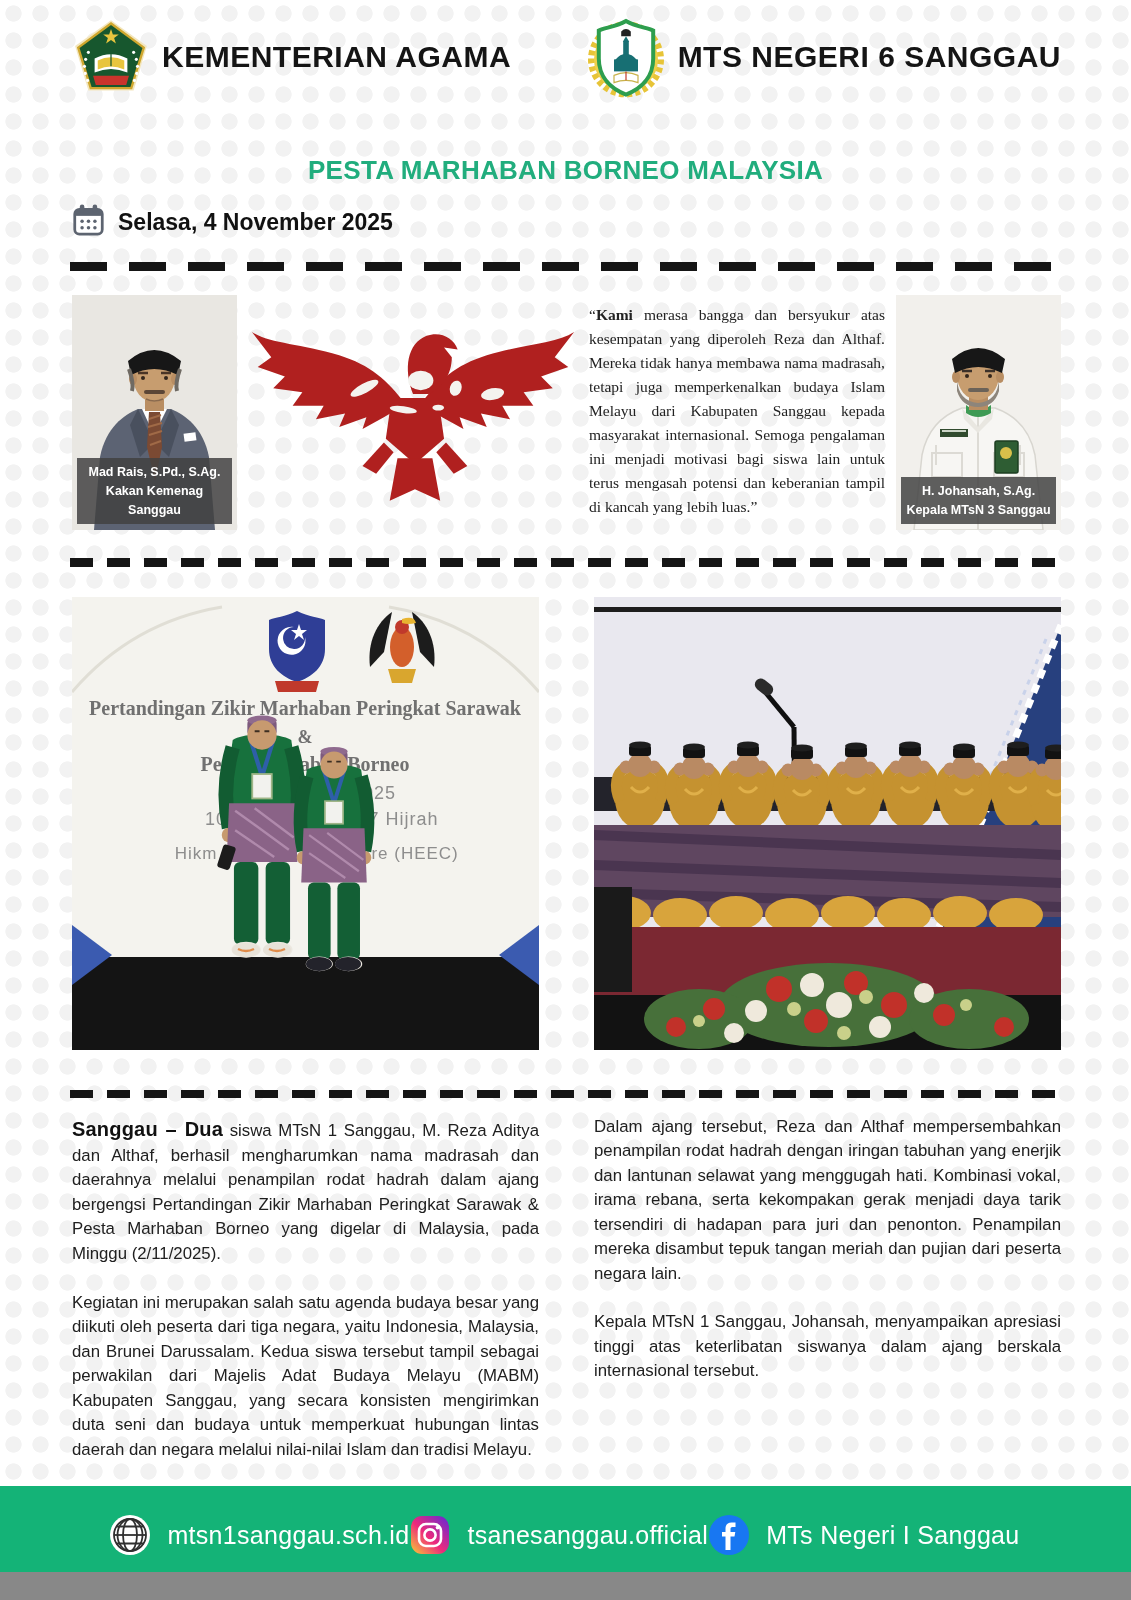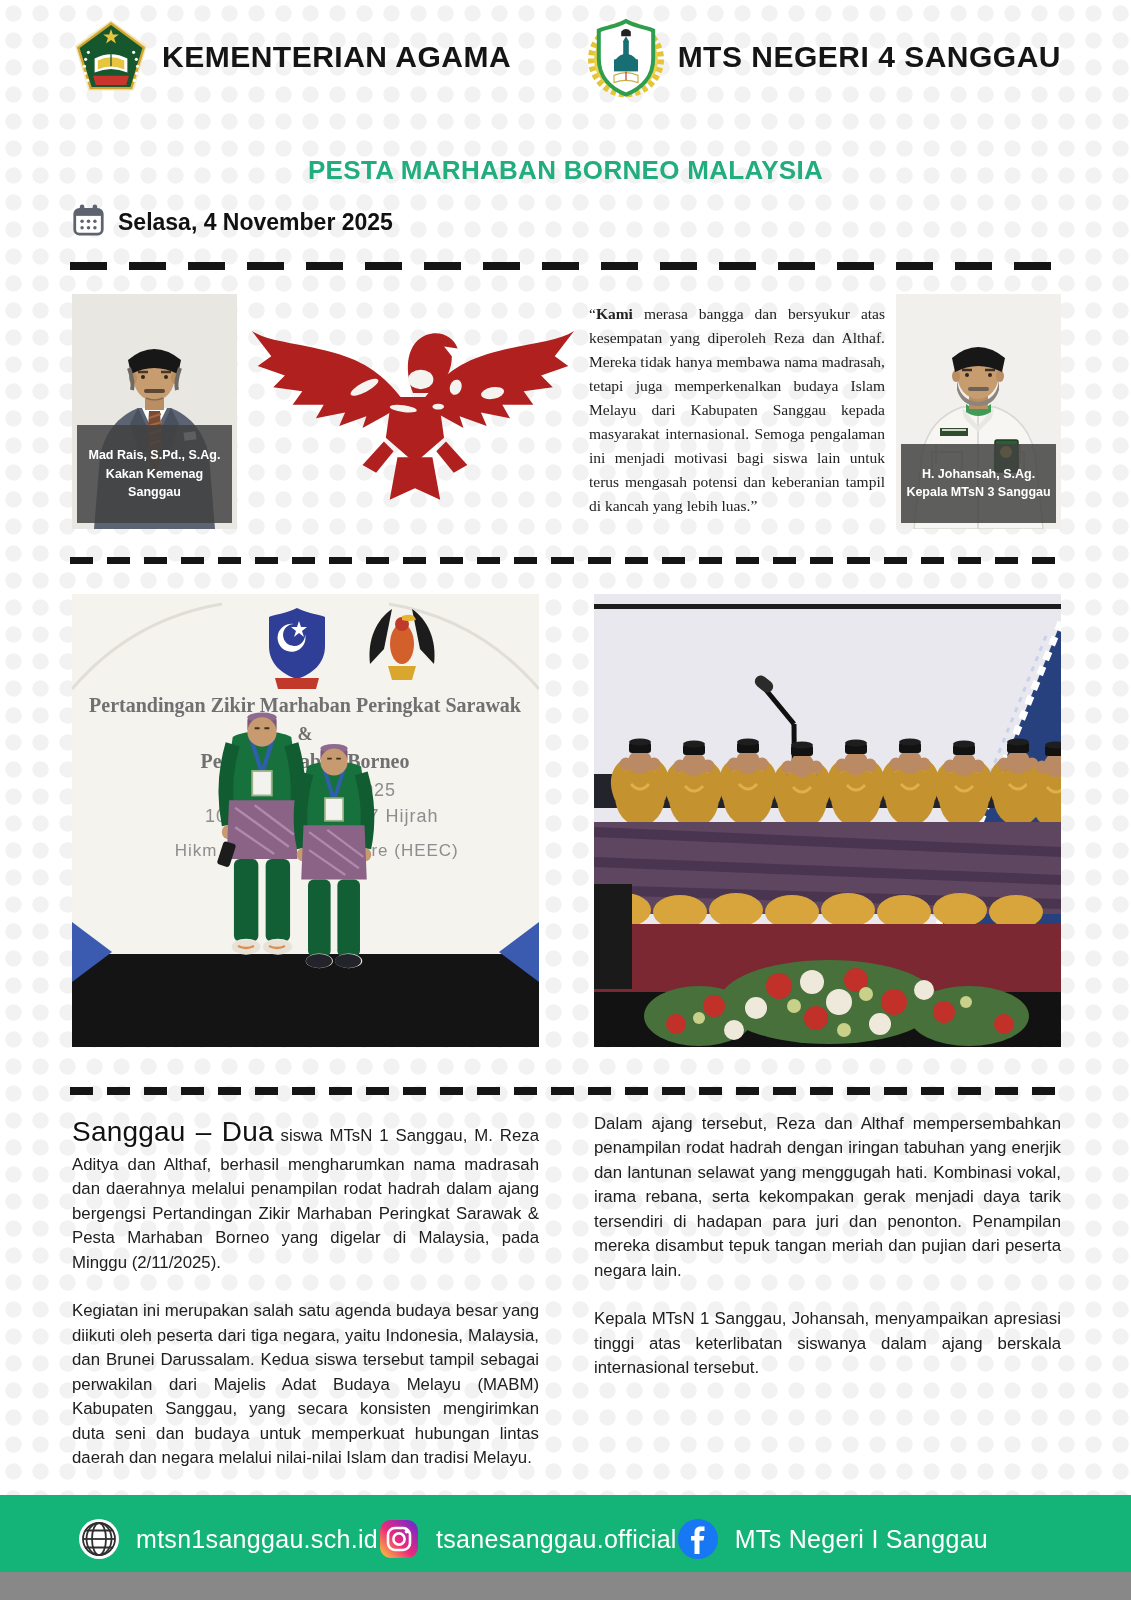--- a/index.html
+++ b/index.html
@@ -23,35 +23,35 @@
   
   .divider { height:13px; margin:20px 70px 0; background:repeating-linear-gradient(90deg,#151515 0 37px, rgba(0,0,0,0) 37px 59px); }
   .divider.sm { height:11px; margin-top:28px; background:repeating-linear-gradient(90deg,#151515 0 23px, rgba(0,0,0,0) 23px 37px); }
   .divider.sm2 { height:11px; margin-top:40px; background:repeating-linear-gradient(90deg,#151515 0 23px, rgba(0,0,0,0) 23px 37px); }
   
   .quote-row { display:flex; justify-content:space-between; align-items:flex-start; padding:24px 70px 0 72px; }
   .portrait { width:165px; height:235px; position:relative; flex:0 0 auto; }
   .portrait svg { display:block; }
   .portrait figcaption {
     position:absolute; left:5px; right:5px; bottom:6px; background:rgba(64,64,64,.84);
-    color:#fff; text-align:center; font-weight:700; font-size:12.5px; line-height:1.5; padding:21px 2px;
+    color:#fff; text-align:center; font-weight:700; font-size:12.5px; line-height:1.5; padding:5px 2px;
   }
   .garuda { width:330px; height:232px; flex:0 0 auto; margin-top:2px; }
   .quote { width:296px; font-size:15.5px; line-height:1.55; text-align:justify; color:#222; flex:0 0 auto; margin-top:8px;font-family:Liberation Serif, serif; }
   
   .photo-row { display:flex; justify-content:space-between; padding:30px 70px 0 72px; }
   .photo { width:467px; height:453px; flex:0 0 auto; }
   .photo svg { display:block; }
   
   .article { display:flex; justify-content:space-between; padding:17px 70px 0 72px; }
   .article .col { width:467px; font-size:16.8px; line-height:1.46; text-align:justify; color:#202020; }
   .article p { margin-bottom:24px; }
-  .lead-bold { font-size:28px; font-weight:400; letter-spacing:.2px; color:#111; }
-  
-  .footer { margin-top:auto; height:111px; background:#14b377; display:flex; align-items:center; justify-content:flex-start; padding:12px 80px 0 78px; }
+  .lead-bold { font-size:20px; font-weight:700; letter-spacing:.2px; color:#111; }
+  
+  .footer { margin-top:auto; height:111px; background:#14b377; display:flex; align-items:center; justify-content:center; padding:12px 80px 0 78px; }
   .f-item { display:flex; align-items:center; gap:16px; color:#fff; font-size:25px; font-weight:400; letter-spacing:.3px; }
   .f-item svg { display:block; }
 </style>
 </head>
 <body>
 
 <div class="page">
 
   <header class="masthead">
     <div class="brand">
@@ -90,21 +90,21 @@
           <g fill="#176f73">
             <rect x="46.5" y="30" width="7" height="26"></rect>
             <polygon points="50,24 46,31 54,31"></polygon>
             <path d="M36,54 Q50,38 64,54 Z"></path>
             <rect x="35" y="53" width="30" height="15"></rect>
           </g>
           <path d="M35,73 Q50,66 65,73 L65,82 Q50,76.5 35,82 Z" fill="#fff" stroke="#c9b24a" stroke-width="1.5"></path>
           <line x1="50" y1="68" x2="50" y2="79" stroke="#c0392b" stroke-width="1.5"></line>
         </svg>
       </span>
-      <div class="brand-label">MTS NEGERI 4 SANGGAU</div>
+      <div class="brand-label">MTS NEGERI 6 SANGGAU</div>
     </div>
   </header>
 
   <h1 class="headline">
     <br>
     <span>PESTA MARHABAN BORNEO MALAYSIA</span>
   </h1>
 
   <div class="date-row">
     <span>

